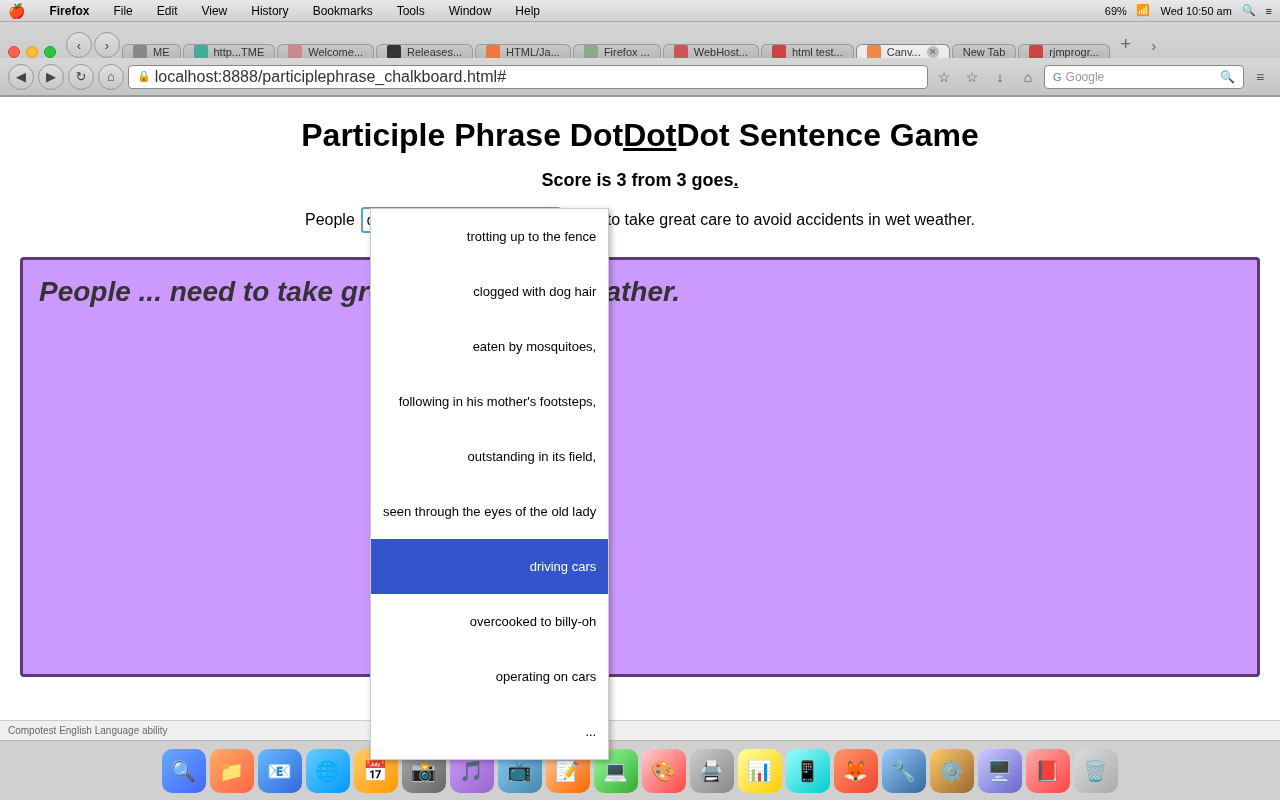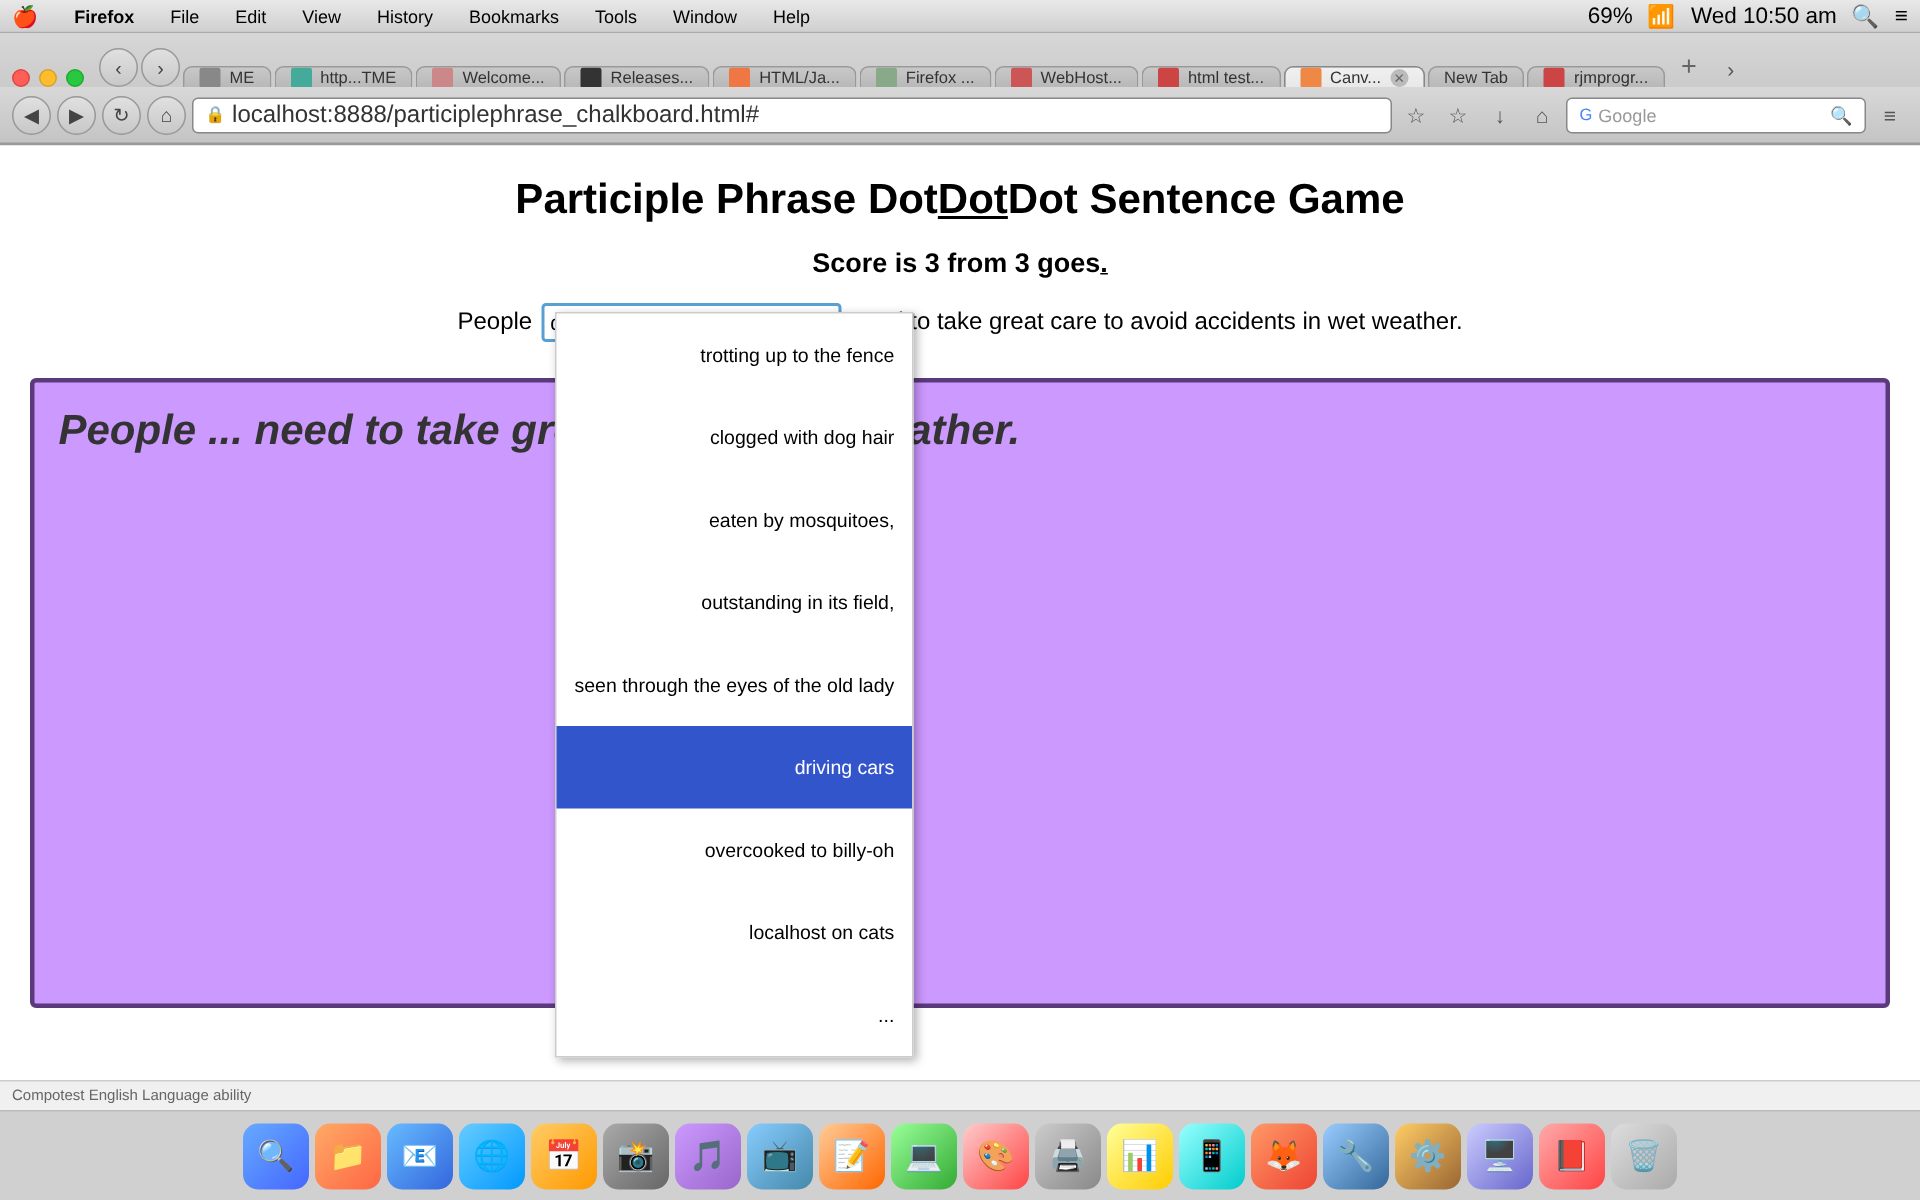--- a/index.html
+++ b/index.html
@@ -24,21 +24,21 @@
     .menubar-item {
       cursor: pointer;
       padding: 0 4px;
     }
     .menubar-item.bold { font-weight: 700; }
     .menubar-right {
       margin-left: auto;
       display: flex;
       align-items: center;
       gap: 10px;
-      font-size: 15px;
+      font-size: 11px;
     }
 
     
     .browser-chrome {
       background: linear-gradient(to bottom, #d6d6d6, #c0c0c0);
       border-bottom: 1px solid #999;
     }
 
     
     .tab-bar {
@@ -163,21 +163,21 @@
     }
 
     
     .page-content {
       background: white;
       padding: 20px;
       text-align: center;
     }
 
     .game-title {
-      font-size: 28px;
+      font-size: 32px;
       font-weight: bold;
       color: #000;
       margin-bottom: 16px;
     }
     .game-title .dot-underline {
       text-decoration: underline;
     }
 
     .score-line {
       font-size: 18px;
@@ -460,25 +460,26 @@
       <span class="select-arrow">▼</span>
     </div>
     <span class="sentence-rest">need to take great care to avoid accidents in wet weather.</span>
   </div>
 </div>
 
 <div class="dropdown-container">
   <div class="dropdown-item">trotting up to the fence</div>
   <div class="dropdown-item">clogged with dog hair</div>
   <div class="dropdown-item">eaten by mosquitoes,</div>
+  <div class="dropdown-item">following in his mother's footsteps,</div>
   <div class="dropdown-item">outstanding in its field,</div>
   <div class="dropdown-item">seen through the eyes of the old lady</div>
   <div class="dropdown-item selected">driving cars</div>
   <div class="dropdown-item">overcooked to billy-oh</div>
-  <div class="dropdown-item">localhost on cats</div>
+  <div class="dropdown-item">operating on cars</div>
   <div class="dropdown-item">...</div>
 </div>
 
 <div style="padding: 0 10px; margin-top: 4px;">
   <div class="chalkboard">
     <span class="chalkboard-text">People ... need to take great care ... wet weather.</span>
   </div>
 </div>
 
 <div class="status-bar">

